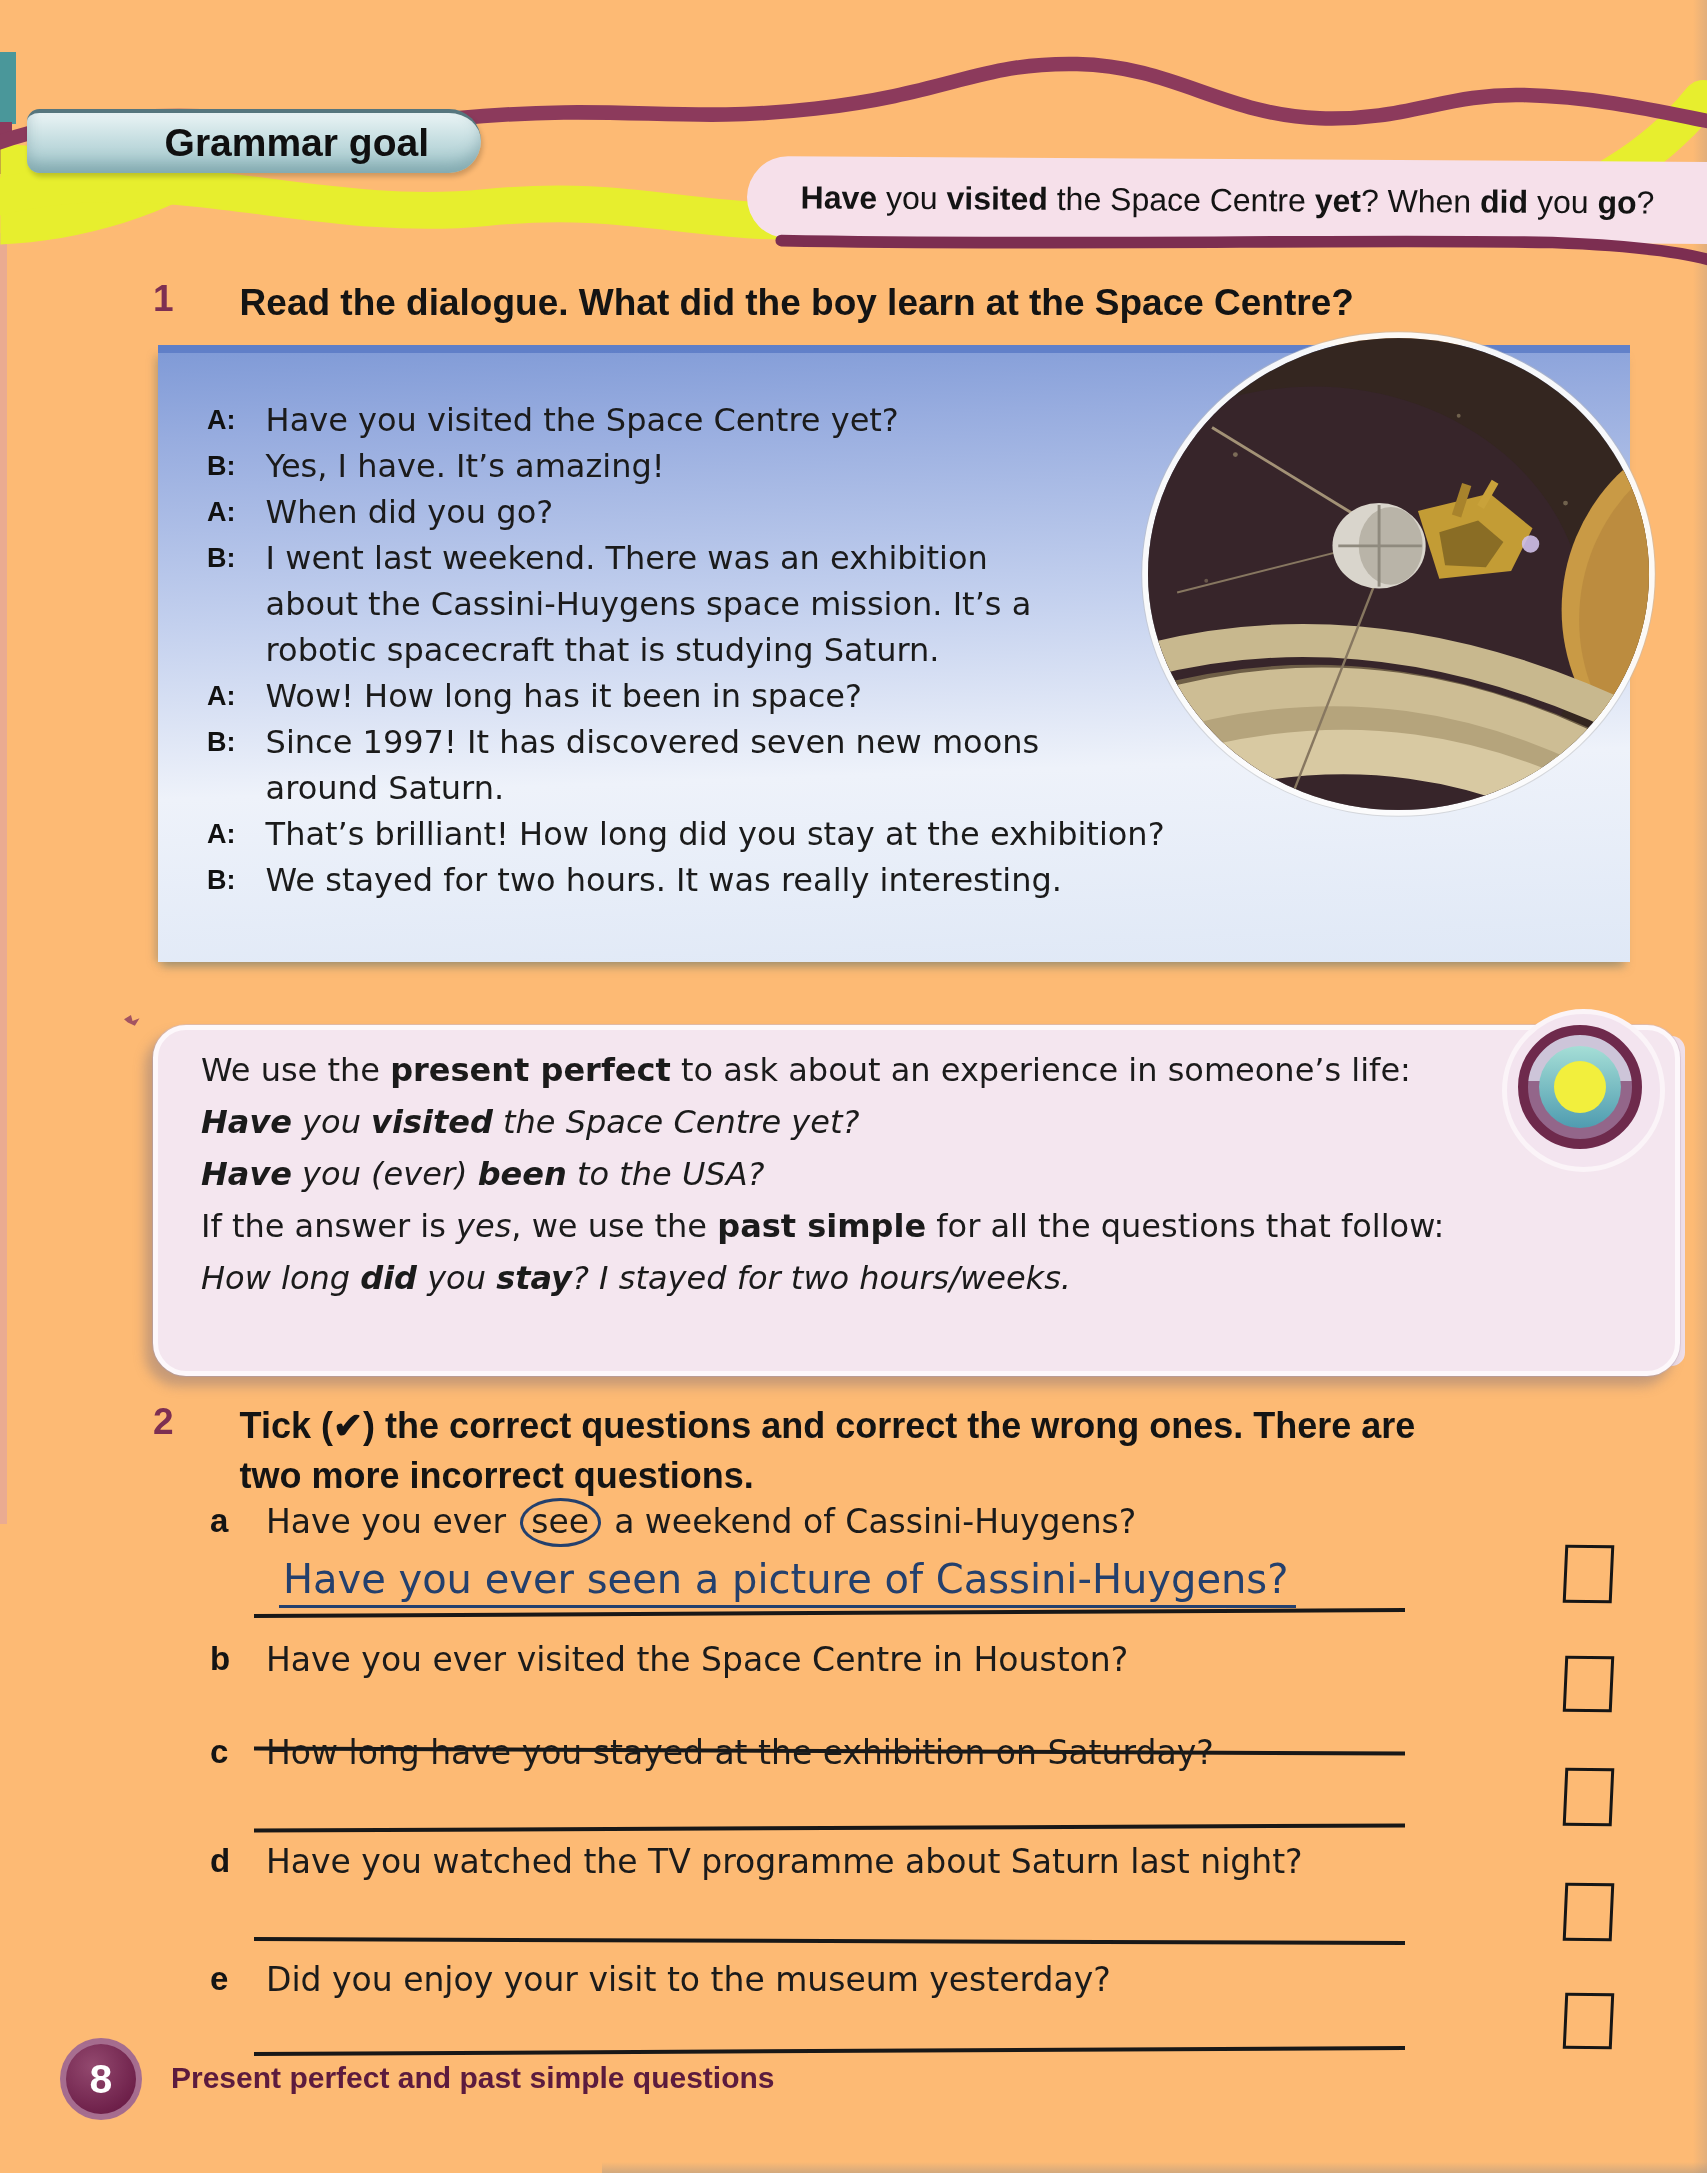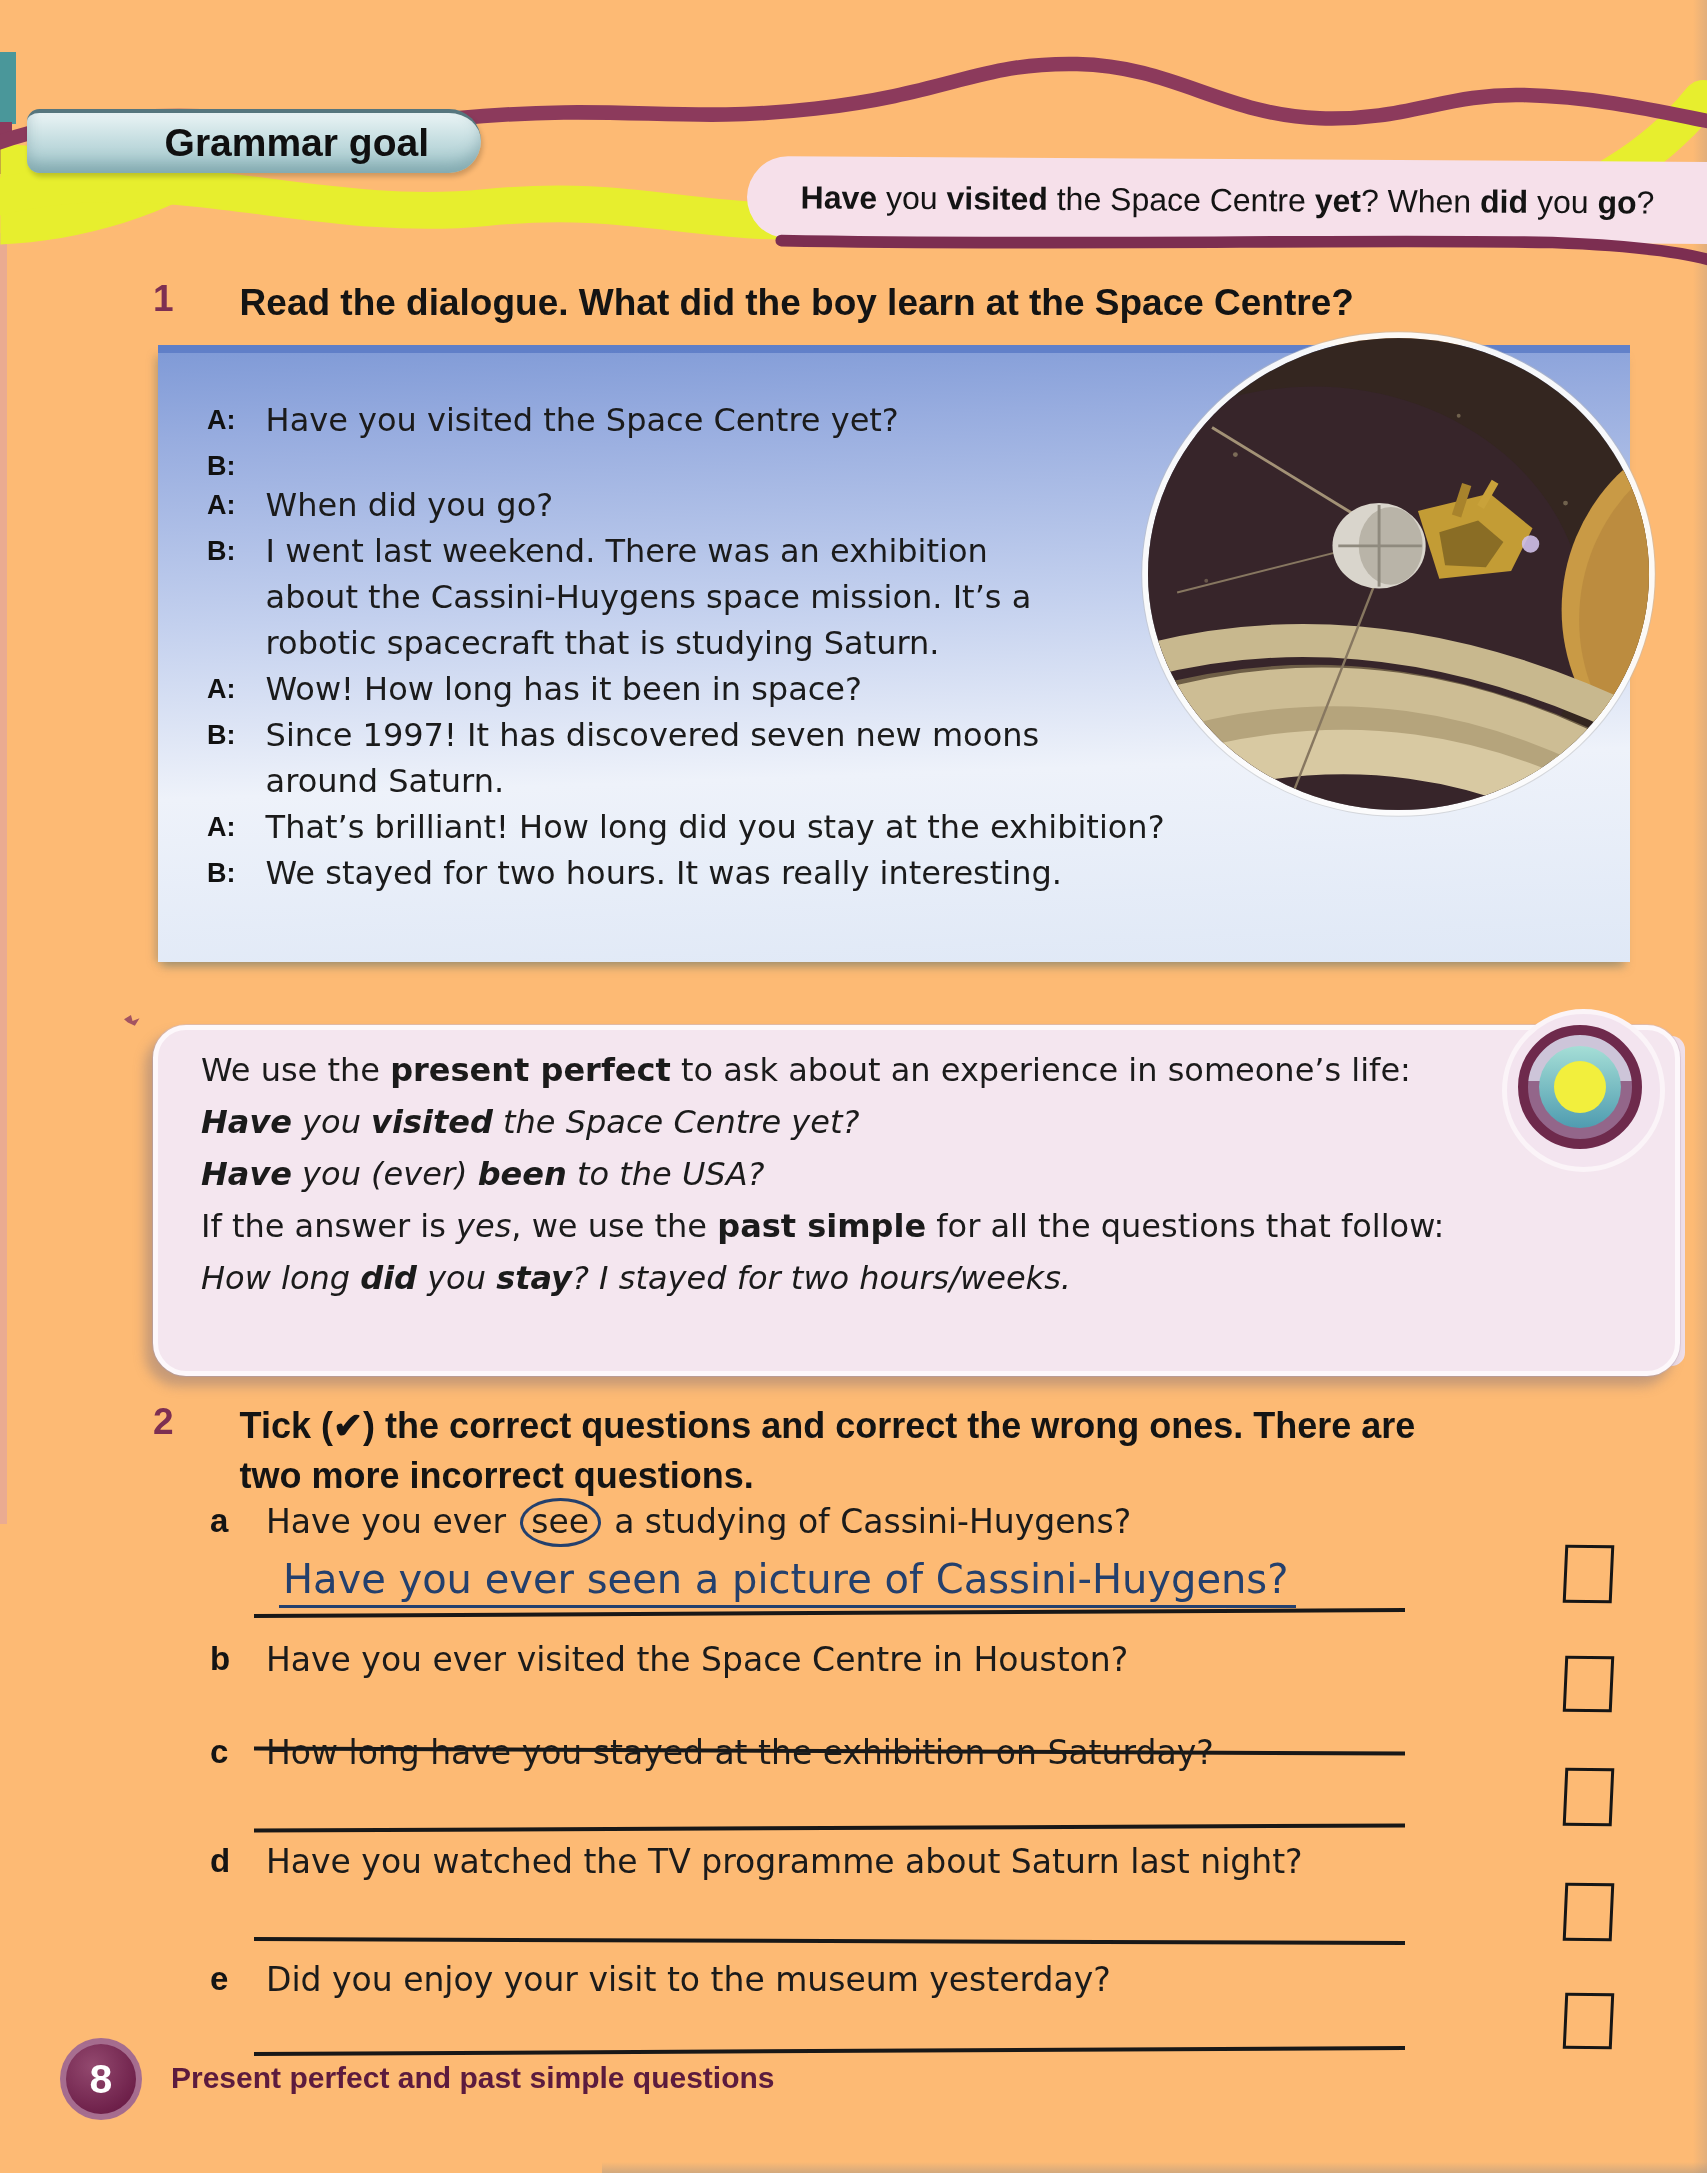--- a/index.html
+++ b/index.html
@@ -126,20 +126,21 @@
     <span class="ex-title">Read the dialogue. What did the boy learn at the Space Centre?</span>
   </div>
 
   <div class="abs dlg-box">
     <div class="dlg-row">
       <span class="dlg-sp">A:</span>
       <span class="dlg-text">Have you visited the Space Centre yet?</span>
     </div>
     <div class="dlg-row">
       <span class="dlg-sp">B:</span>
+      <span class="dlg-text">Yes, I have. It’s amazing!</span>
     </div>
     <div class="dlg-row">
       <span class="dlg-sp">A:</span>
       <span class="dlg-text">When did you go?</span>
     </div>
     <div class="dlg-row">
       <span class="dlg-sp">B:</span>
       <span class="dlg-text">I went last weekend. There was an exhibition
 about the Cassini-Huygens space mission. It’s a
 robotic spacecraft that is studying Saturn.</span>
@@ -213,21 +214,21 @@
   </div>
 
   <div class="abs ex-head ex2-head">
     <span class="ex-num">2</span>
     <span class="ex-title">Tick (✔) the correct questions and correct the wrong ones. There are
 two more incorrect questions.</span>
   </div>
 
   <div class="abs q-row" style="left:210px;top:1502px;">
     <span class="q-letter">a</span>
-    <span class="q-text rich"><span>Have you ever </span><span class="circled">see</span><span> a studying of Cassini-Huygens?</span></span>
+    <span class="q-text rich"><span>Have you ever </span><span class="circled">see</span><span> a weekend of Cassini-Huygens?</span></span>
   </div>
   <div class="abs hand" style="left:279px;top:1556px;">Have you ever seen a picture of Cassini-Huygens?</div>
   <div class="abs ansline" style="left:254px;top:1611px;width:1151px;transform:rotate(-.3deg);"></div>
   <div class="abs checkbox" style="left:1564px;top:1545px;"></div>
 
   <div class="abs q-row" style="left:210px;top:1640px;">
     <span class="q-letter">b</span>
     <span class="q-text rich"><span>Have you ever visited the Space Centre in Houston?</span></span>
   </div>
   <div class="abs ansline" style="left:254px;top:1749px;width:1151px;transform:rotate(.25deg);"></div>

